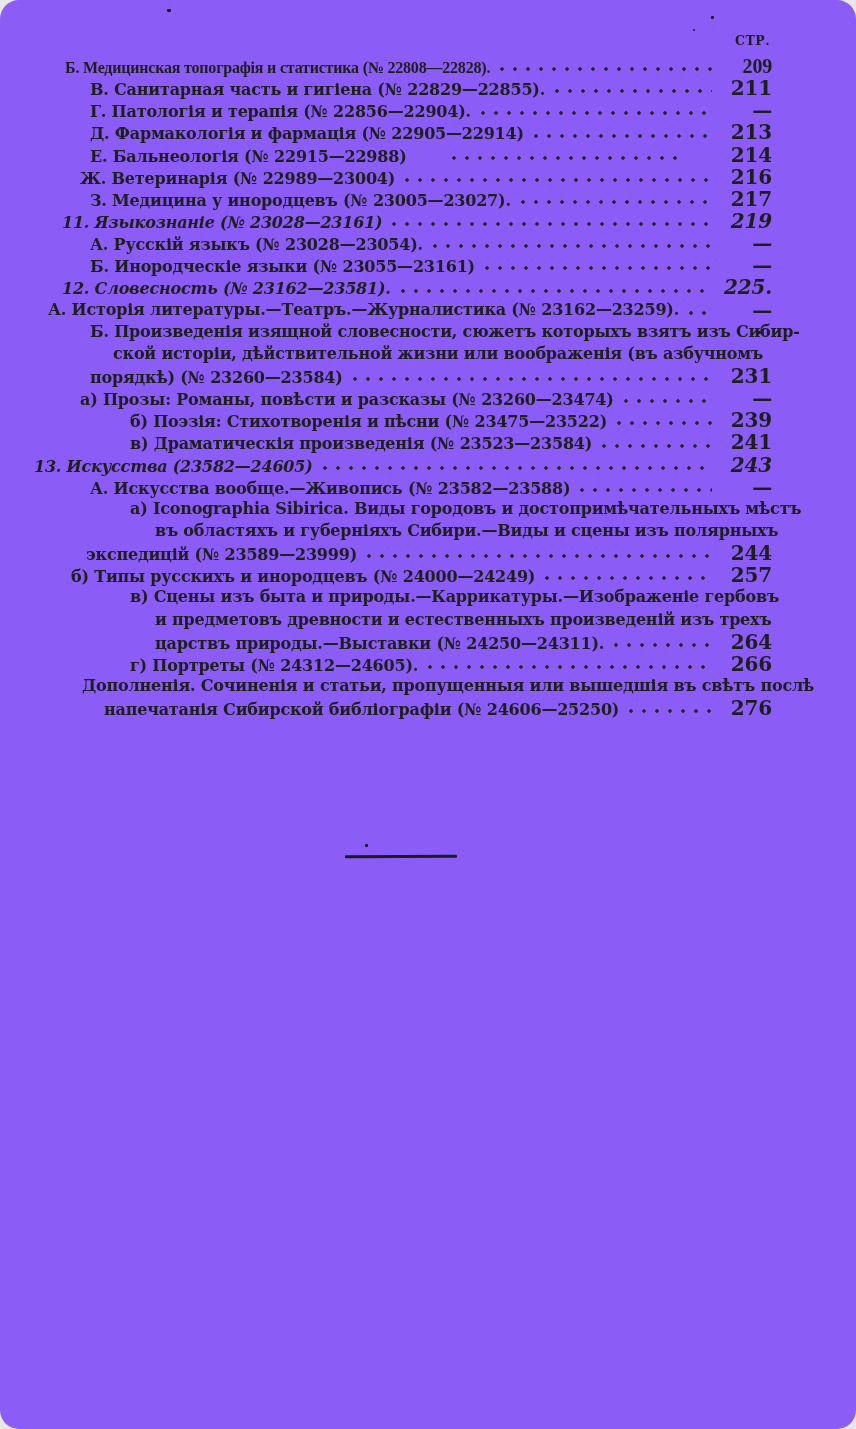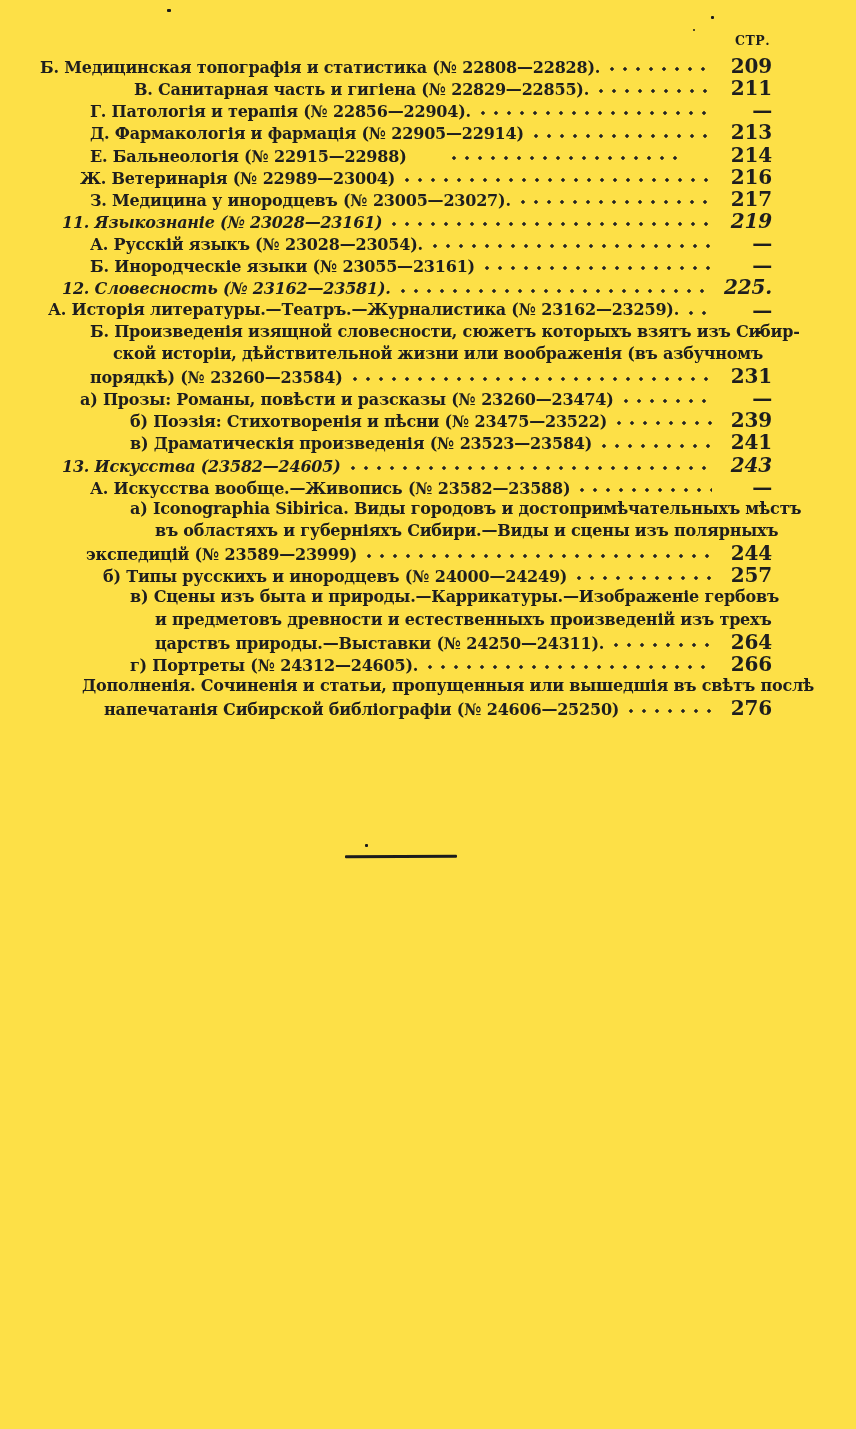--- a/index.html
+++ b/index.html
@@ -75,31 +75,31 @@
   }
   .speck.s1 { left:167px; top:9px;  width:4px; height:3px; }
   .speck.s2 { left:711px; top:16px; width:3px; height:3px; }
   .speck.s3 { left:693px; top:29px; width:2px; height:2px; }
   .speck.s4 { left:758px; top:331px; width:3px; height:3px; }
   .speck.s5 { left:365px; top:844px; width:2.5px; height:2.5px; }
 </style>
 </head>
 <body>
 
-<div class="page" style="background: #fde047; color: rgb(30, 30, 30);">
+<div class="page" style="background: #8b5cf6; color: rgb(30, 30, 30); border-radius: 19px;">
 
   <div class="col-header">СТР.</div>
 
   <div class="toc">
-      <div class="row" style="padding-left: 40px;">
+      <div class="row" style="padding-left: 65px; font-family: Liberation Serif, serif;">
       <span class="txt">Б. Медицинская топографія и статистика (№ 22808—22828).</span>
       <span class="leader"></span>
       <span class="pg">209</span>
     </div>
-      <div class="row" style="padding-left: 90px; margin-left: 44px;">
+      <div class="row" style="padding-left: 90px;">
       <span class="txt">В. Санитарная часть и гигіена (№ 22829—22855).</span>
       <span class="leader"></span>
       <span class="pg">211</span>
     </div>
       <div class="row" style="padding-left: 90px;">
       <span class="txt">Г. Патологія и терапія (№ 22856—22904).</span>
       <span class="leader"></span>
       <span class="pg">—</span>
     </div>
       <div class="row" style="padding-left: 90px;">
@@ -170,21 +170,21 @@
       <div class="row" style="padding-left: 130px;">
       <span class="txt">б) Поэзія: Стихотворенія и пѣсни (№ 23475—23522)</span>
       <span class="leader"></span>
       <span class="pg">239</span>
     </div>
       <div class="row" style="padding-left: 130px;">
       <span class="txt">в) Драматическія произведенія (№ 23523—23584)</span>
       <span class="leader"></span>
       <span class="pg">241</span>
     </div>
-      <div class="row italic" style="padding-left: 62px;">
+      <div class="row italic" style="padding-left: 34px;">
       <span class="txt">13. Искусства (23582—24605)</span>
       <span class="leader"></span>
       <span class="pg">243</span>
     </div>
       <div class="row" style="padding-left: 90px;">
       <span class="txt">А. Искусства вообще.—Живопись (№ 23582—23588)</span>
       <span class="leader"></span>
       <span class="pg">—</span>
     </div>
       <div class="row no-dots" style="padding-left: 130px;">
@@ -195,21 +195,21 @@
       <div class="row no-dots" style="padding-left: 155px; text-align: right;">
       <span class="txt">въ областяхъ и губерніяхъ Сибири.—Виды и сцены изъ полярныхъ</span>
       <span class="leader"></span>
       <span class="pg"></span>
     </div>
       <div class="row" style="padding-left: 86px;">
       <span class="txt">экспедицій (№ 23589—23999)</span>
       <span class="leader"></span>
       <span class="pg">244</span>
     </div>
-      <div class="row" style="padding-left: 103px;">
+      <div class="row" style="padding-left: 71px;">
       <span class="txt">б) Типы русскихъ и инородцевъ (№ 24000—24249)</span>
       <span class="leader"></span>
       <span class="pg">257</span>
     </div>
       <div class="row no-dots" style="padding-left: 130px; text-align: right;">
       <span class="txt">в) Сцены изъ быта и природы.—Каррикатуры.—Изображеніе гербовъ</span>
       <span class="leader"></span>
       <span class="pg"></span>
     </div>
       <div class="row no-dots" style="padding-left: 155px;">

